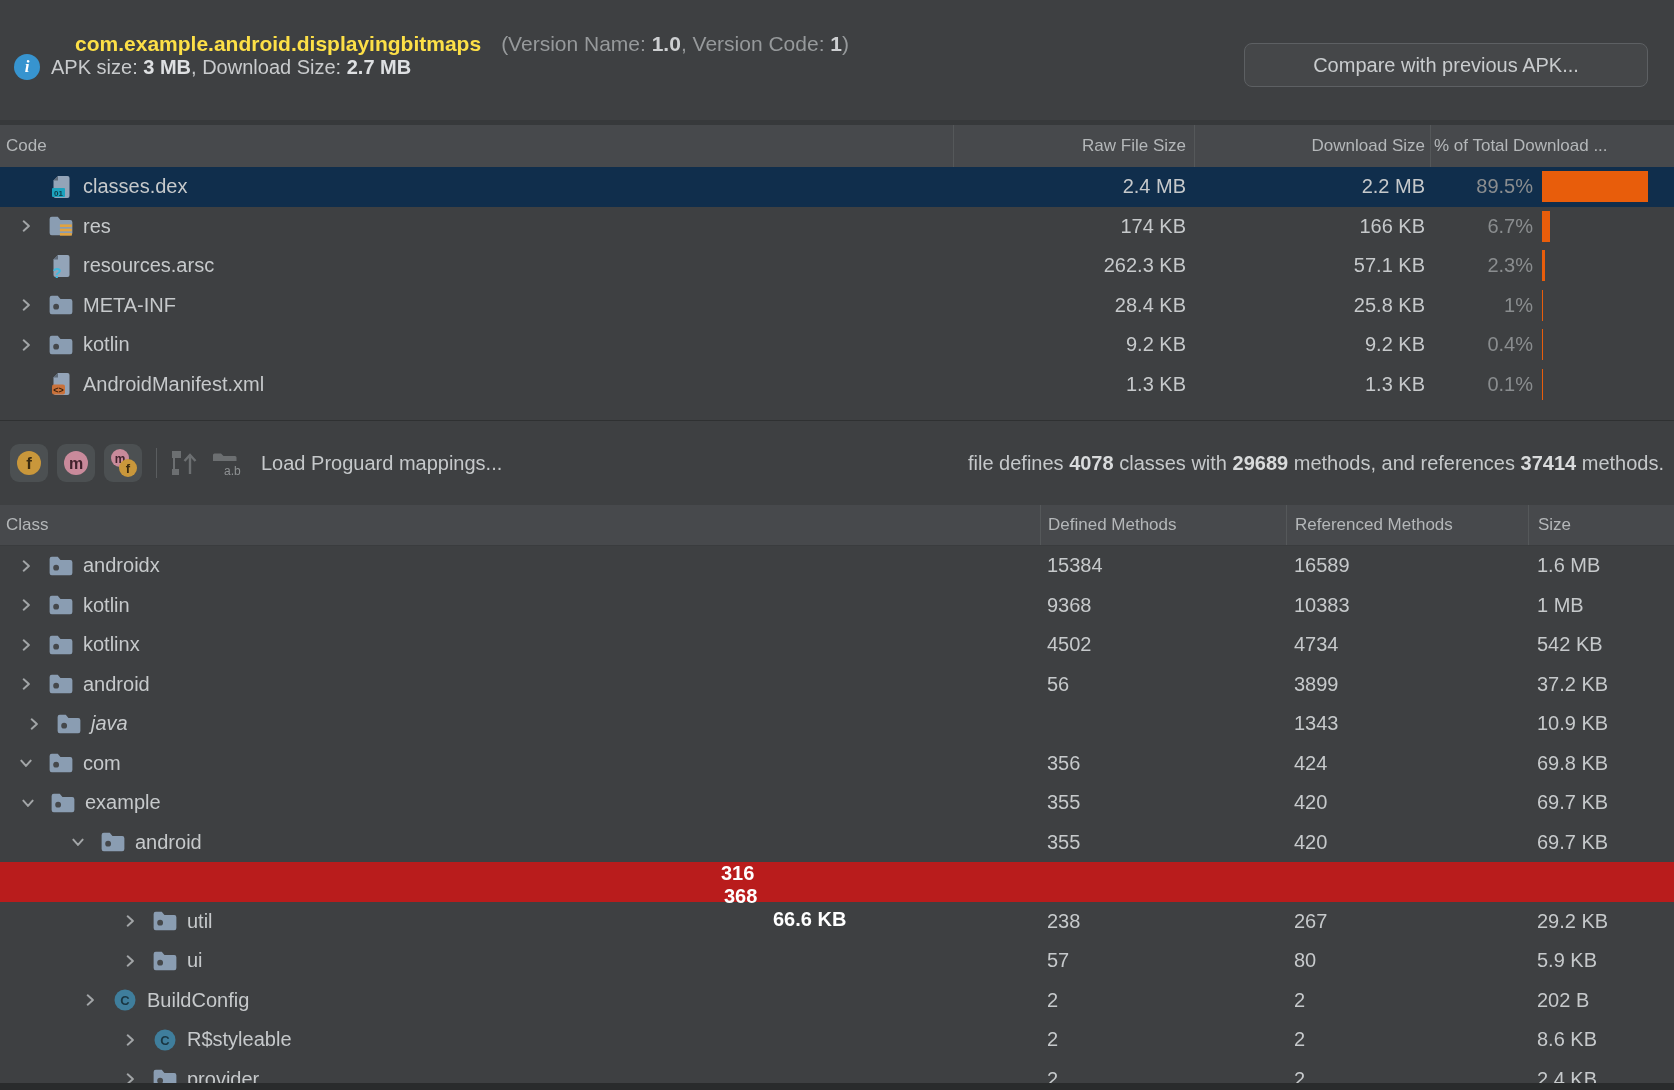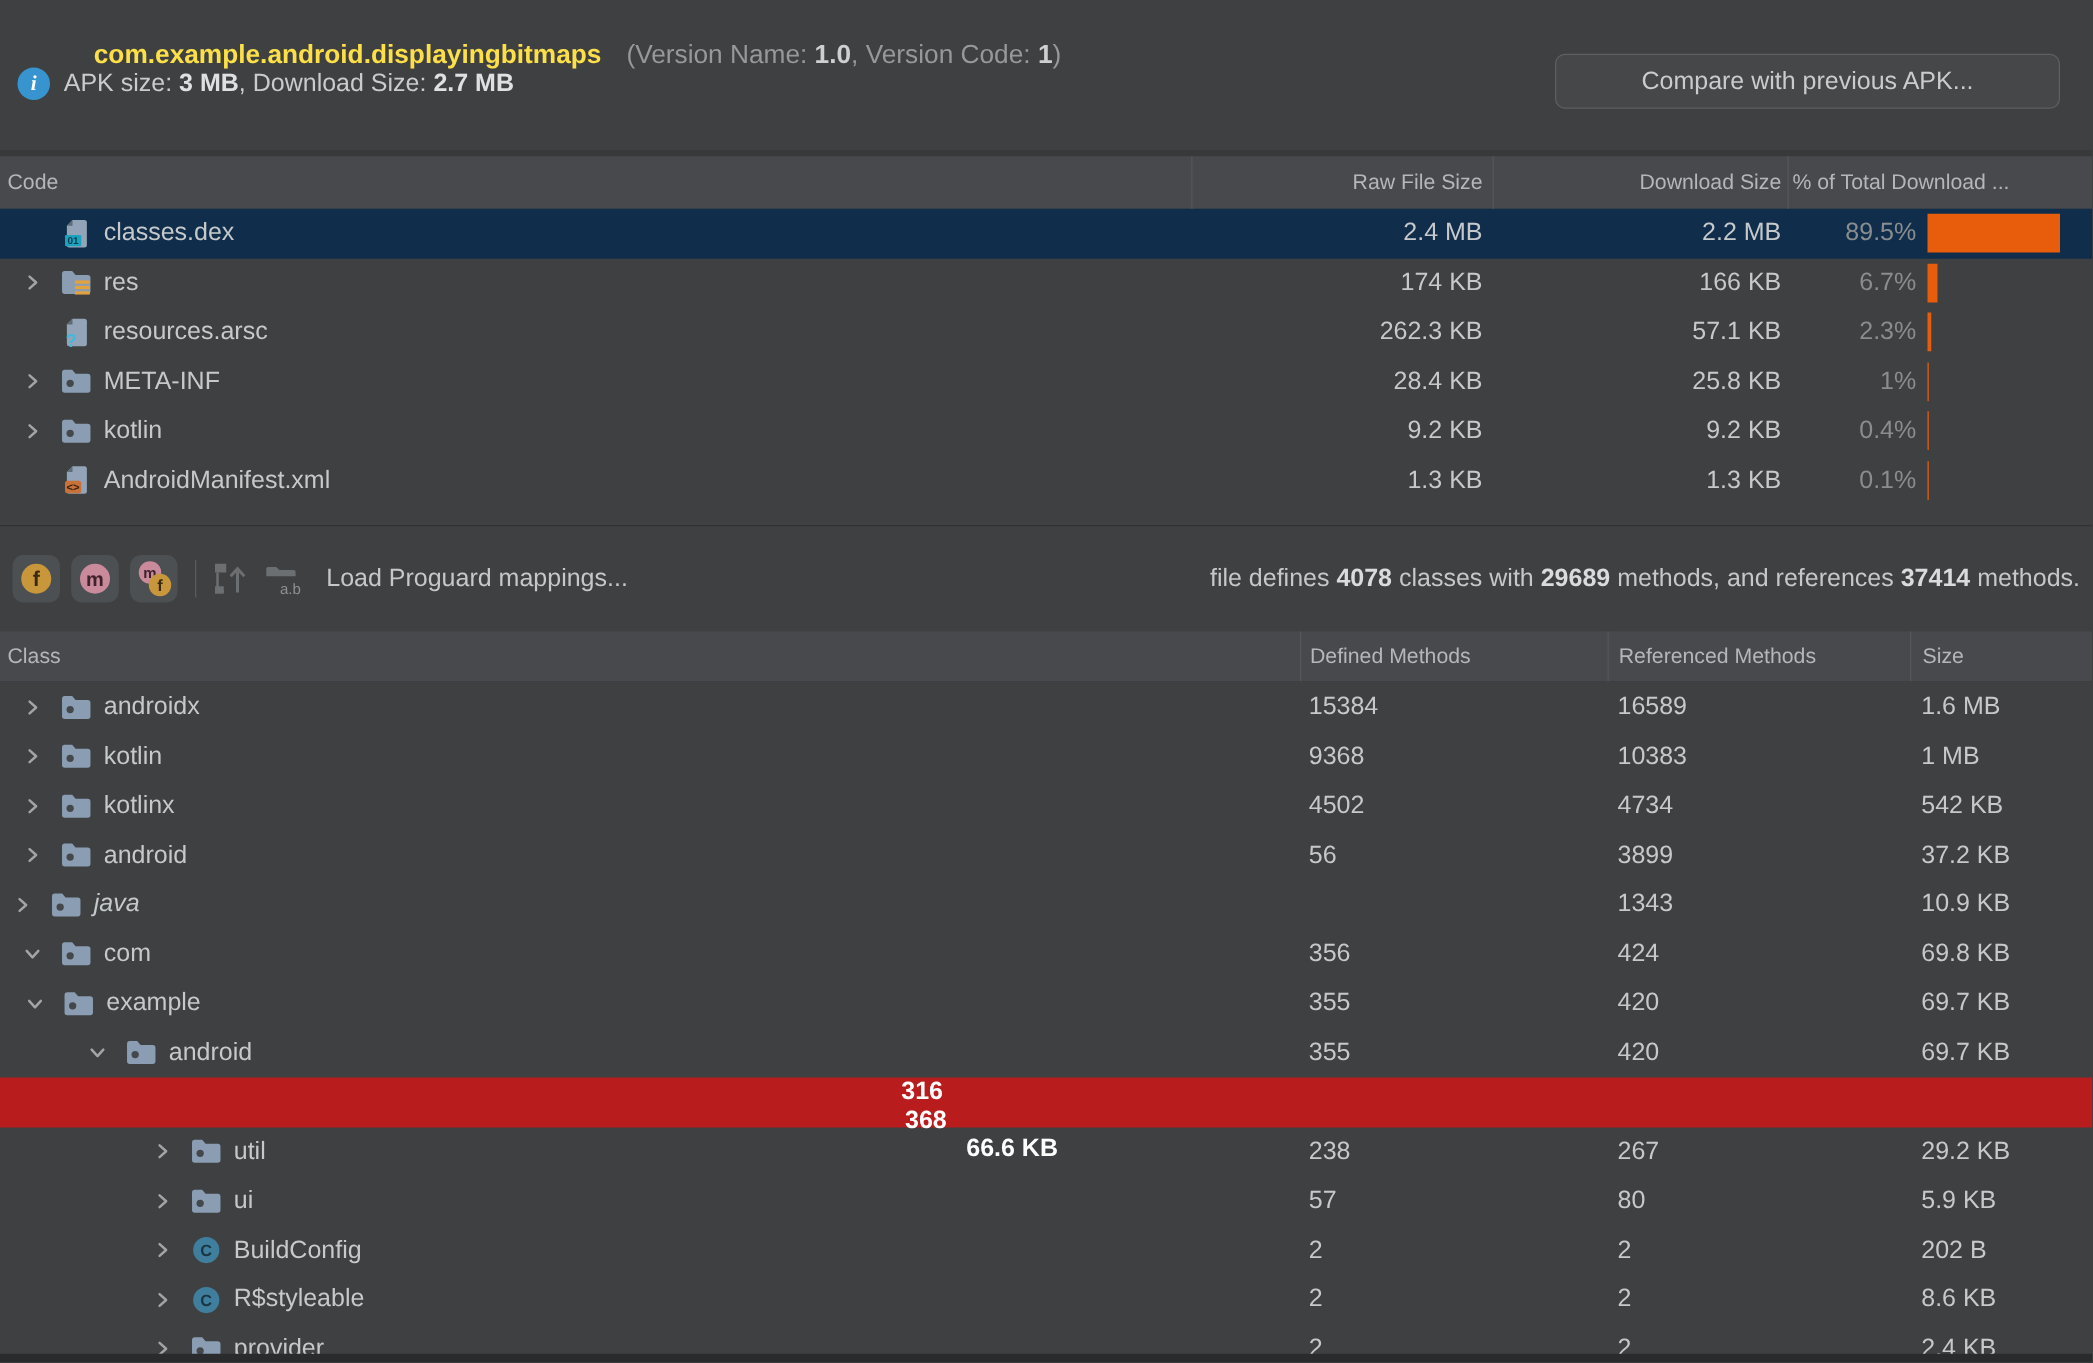--- a/index.html
+++ b/index.html
@@ -367,21 +367,21 @@
               <use href="#i-folder"></use>
             </svg></span>
         <span class="label">android</span>
       </div>
       <div class="cell-def">56</div>
       <div class="cell-ref">3899</div>
       <div class="cell-size">37.2 KB</div>
     </div>
 
     <div class="crow italic">
-      <div class="tree" style="padding-left:6px">
+      <div class="tree" style="padding-left:22px">
         <span class="chev">
             <svg>
               <use href="#i-chev"></use>
             </svg>
           </span>
         <span class="ricon"><svg>
               <use href="#i-folder"></use>
             </svg></span>
         <span class="label">java</span>
       </div>
@@ -486,21 +486,21 @@
               <use href="#i-folder"></use>
             </svg></span>
         <span class="label">ui</span>
       </div>
       <div class="cell-def">57</div>
       <div class="cell-ref">80</div>
       <div class="cell-size">5.9 KB</div>
     </div>
 
     <div class="crow">
-      <div class="tree" style="padding-left:118px">
+      <div class="tree" style="padding-left:78px">
         <span class="chev">
             <svg>
               <use href="#i-chev"></use>
             </svg>
           </span>
         <span class="ricon"><svg>
               <use href="#i-class"></use>
             </svg></span>
         <span class="label">BuildConfig</span>
       </div>

